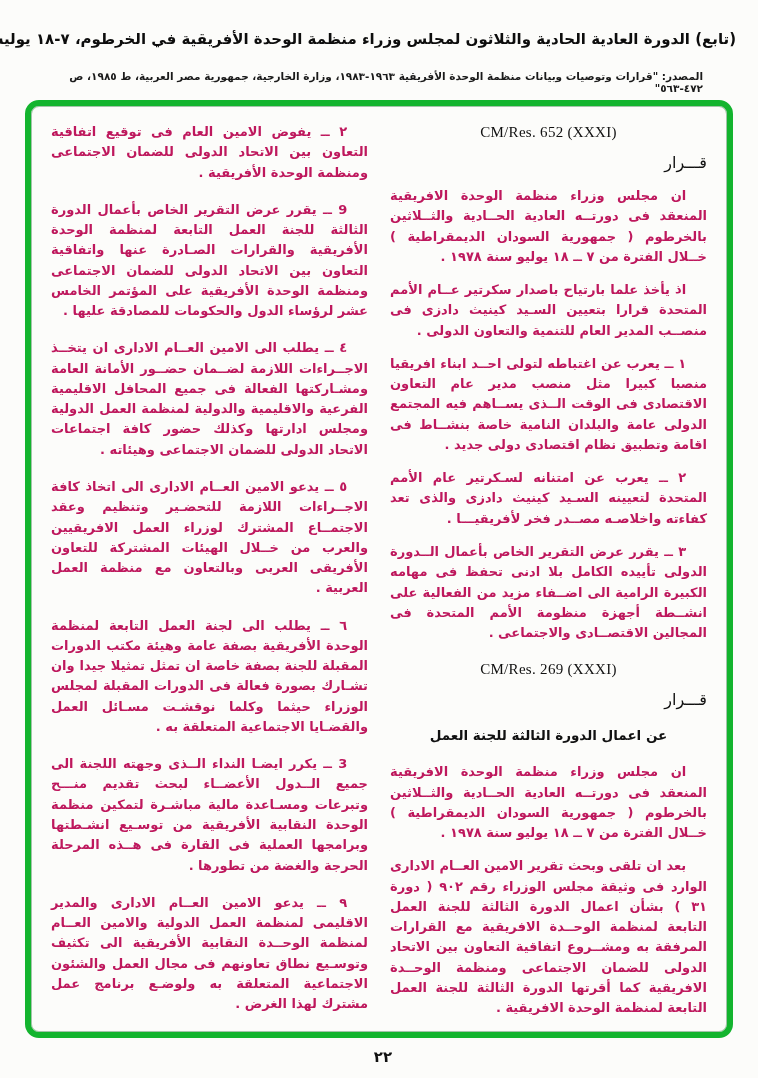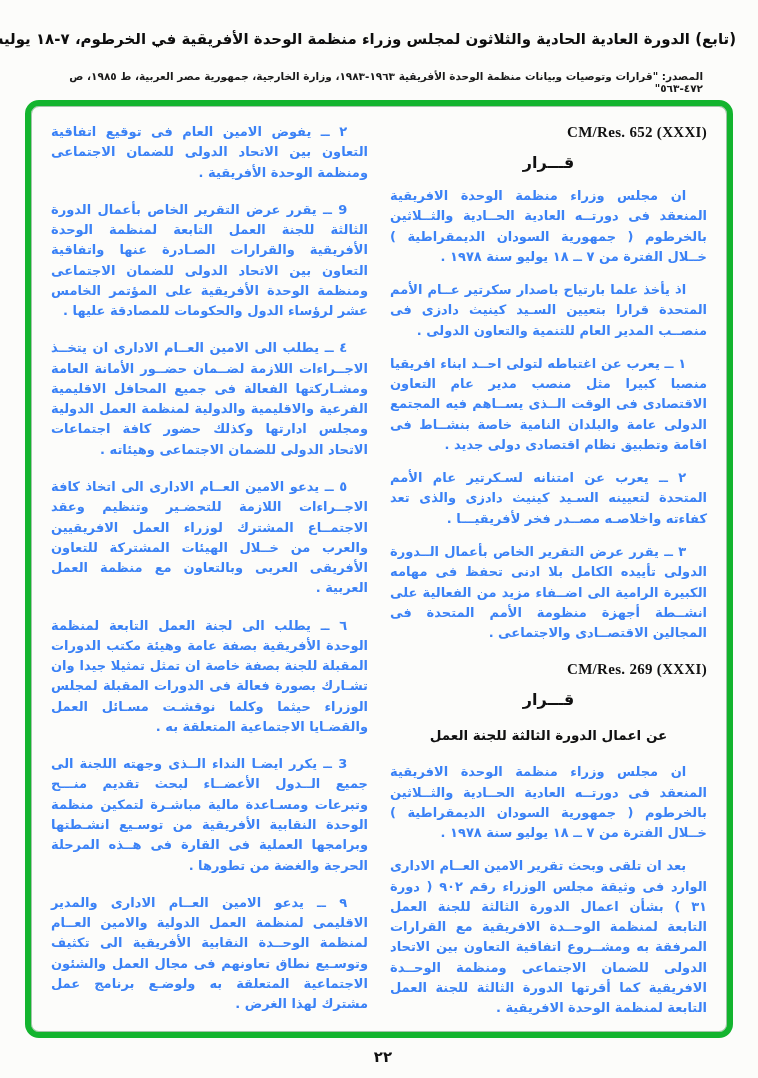--- a/index.html
+++ b/index.html
@@ -40,36 +40,36 @@
     padding:16px 20px 10px 20px;
     height:100%; box-sizing:border-box;
   }
   .col { flex:1 1 0; min-width:0; }
   .para {
     direction:rtl;
     text-align:justify;
     font-size:13px;
     line-height:1.56;
     font-weight:700;
-    color:#3b82f6;
+    color:#be185d;
     margin:0 0 13px 0;
     text-indent:1.6em;
   }
   .col-left .para { margin-bottom:17px; }
   .res-code {
-    direction:ltr; text-align:right;
+    direction:ltr; text-align:center;
     font-family:"Liberation Serif", serif;
-    font-size:15px; font-weight:700;
+    font-size:15px; font-weight:400;
     margin:2px 0 12px 0;
     letter-spacing:.3px;
   }
   .res-code.second { margin-top:18px; }
   .res-heading {
-    direction:rtl; text-align:center;
-    font-size:16px; font-weight:700;
+    direction:rtl; text-align:right;
+    font-size:16px; font-weight:400;
     margin:8px 0 14px 0;
   }
   .res-title {
     direction:rtl; text-align:center;
     font-size:13.5px; font-weight:800;
     line-height:1.85;
     margin:0 0 14px 0;
   }
   .page-number {
     position:absolute; bottom:12px; left:8px; right:0;

